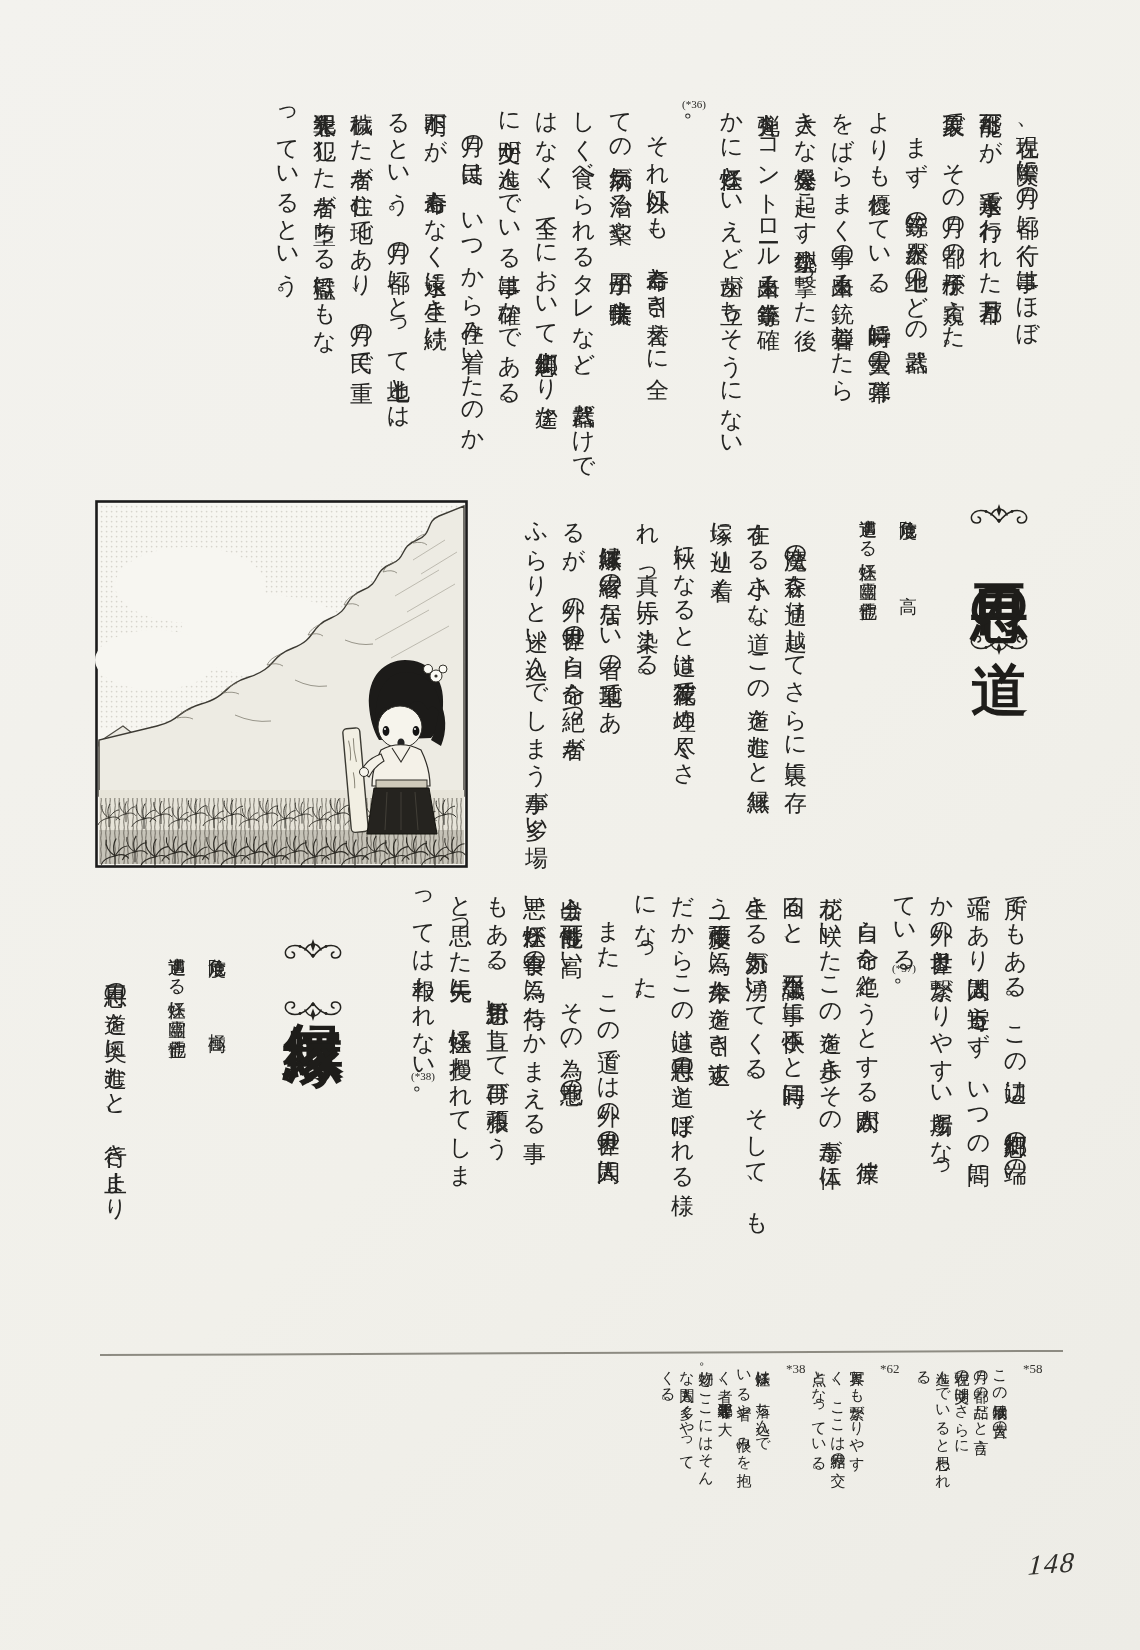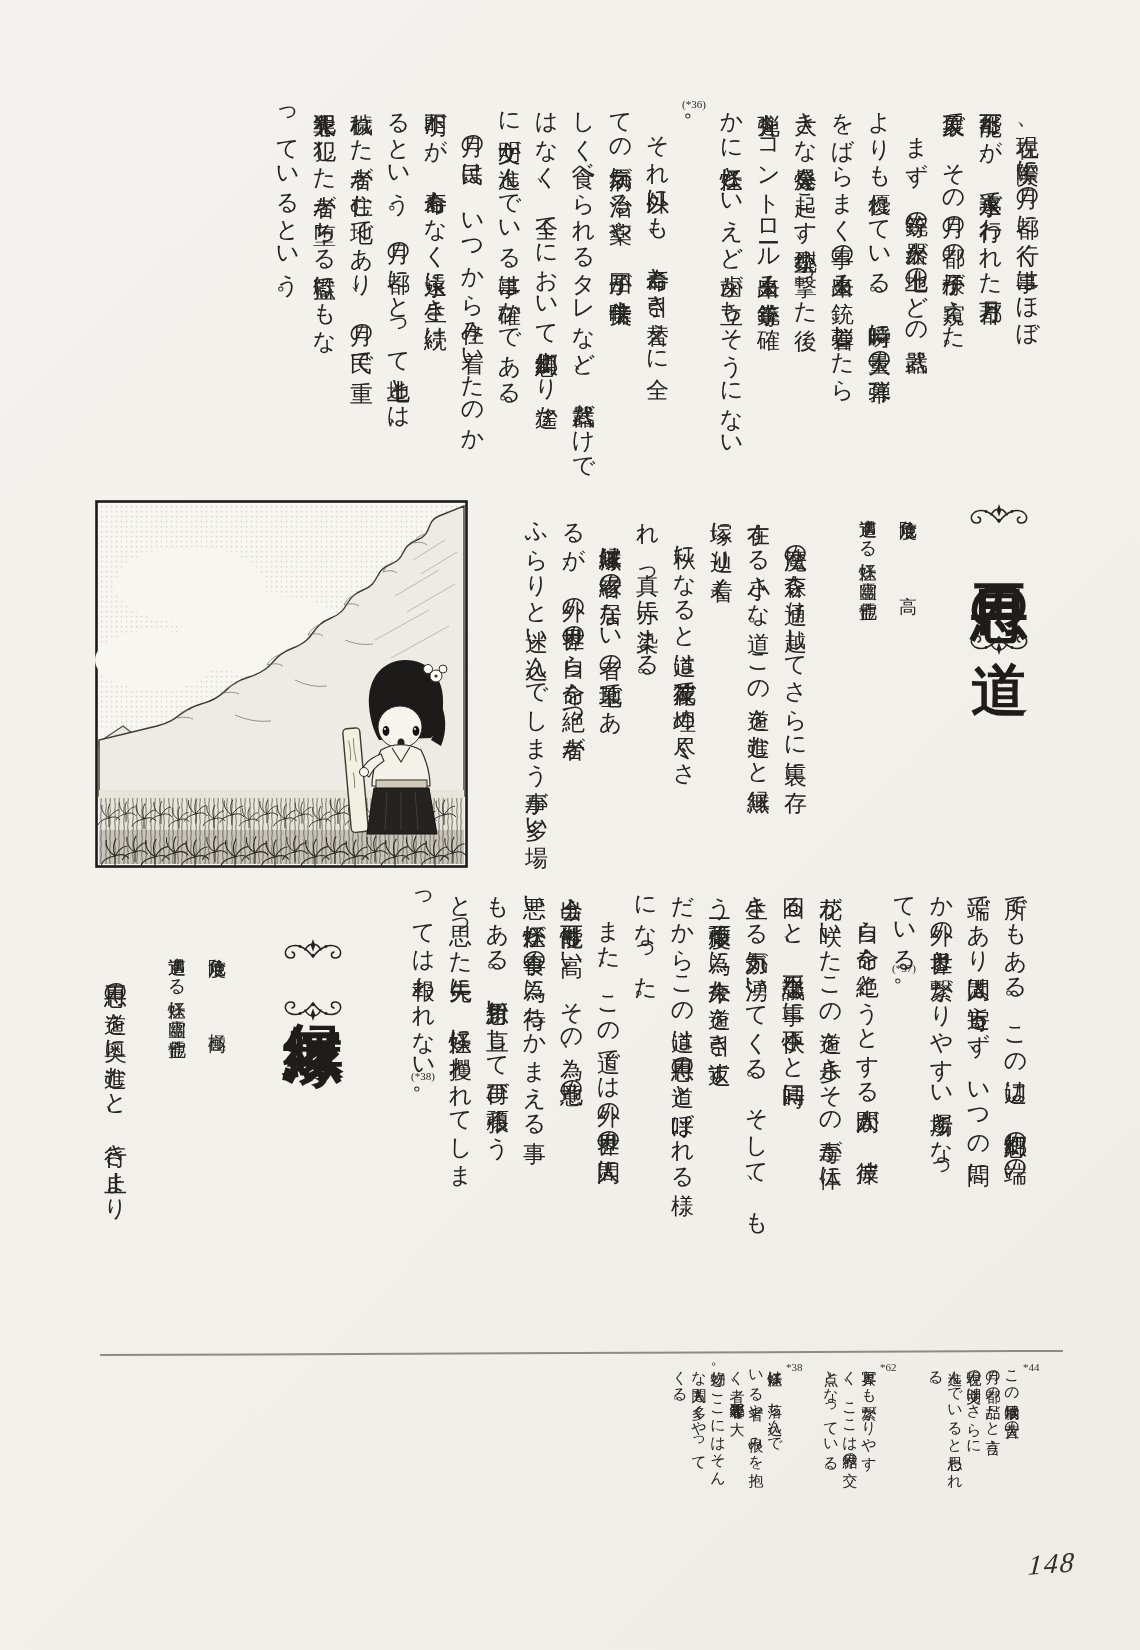--- a/index.html
+++ b/index.html
@@ -49,22 +49,22 @@
   
   .fn-divider{
     position:absolute;left:100px;top:1352px;width:963px;height:2px;
     background:#8d8b82;transform:rotate(-0.25deg);
   }
   .fn{
     position:absolute;display:flex;flex-direction:row-reverse;
     align-items:flex-start;gap:2px;
   }
   .fn-label{
-    writing-mode:horizontal-tb;width:20px;font-size:11px;
-    padding-top:1px;color:#33322e;
+    writing-mode:horizontal-tb;width:20px;font-size:13px;
+    padding-top:1px;color:#33322e;margin-left:12px;
   }
   .fn-lines{
     position:static;writing-mode:vertical-rl;text-orientation:upright;
     font-size:15px;line-height:19px;height:160px;letter-spacing:0;
   }
   .fncol{white-space:nowrap;}
   .page-number{
     position:absolute;left:1028px;top:1548px;
     font-size:28px;font-style:italic;color:#2f2e2a;
     letter-spacing:2px;transform:rotate(-4deg) skewX(-8deg);
@@ -335,21 +335,21 @@
       <div class="vcol">遭遇する妖怪　幽霊、亡霊他</div>
     </section>
 
   <section class="vtext body3">
       <div class="vcol">　再思の道を奥に進むと、行き止まり</div>
     </section>
 
   <div class="fn-divider"></div>
 
   <div class="fn fn36">
-    <div class="fn-label">*44</div>
+    <div class="fn-label">*58</div>
     <div class="fn-lines">
         <div class="fncol">この展示物は大昔の</div>
         <div class="fncol">月の都の品だと言う。</div>
         <div class="fncol">現在の文明はさらに</div>
         <div class="fncol">進んでいると思われ</div>
         <div class="fncol">る。</div>
       </div>
   </div>
   <div class="fn fn37">
     <div class="fn-label">*62</div>

